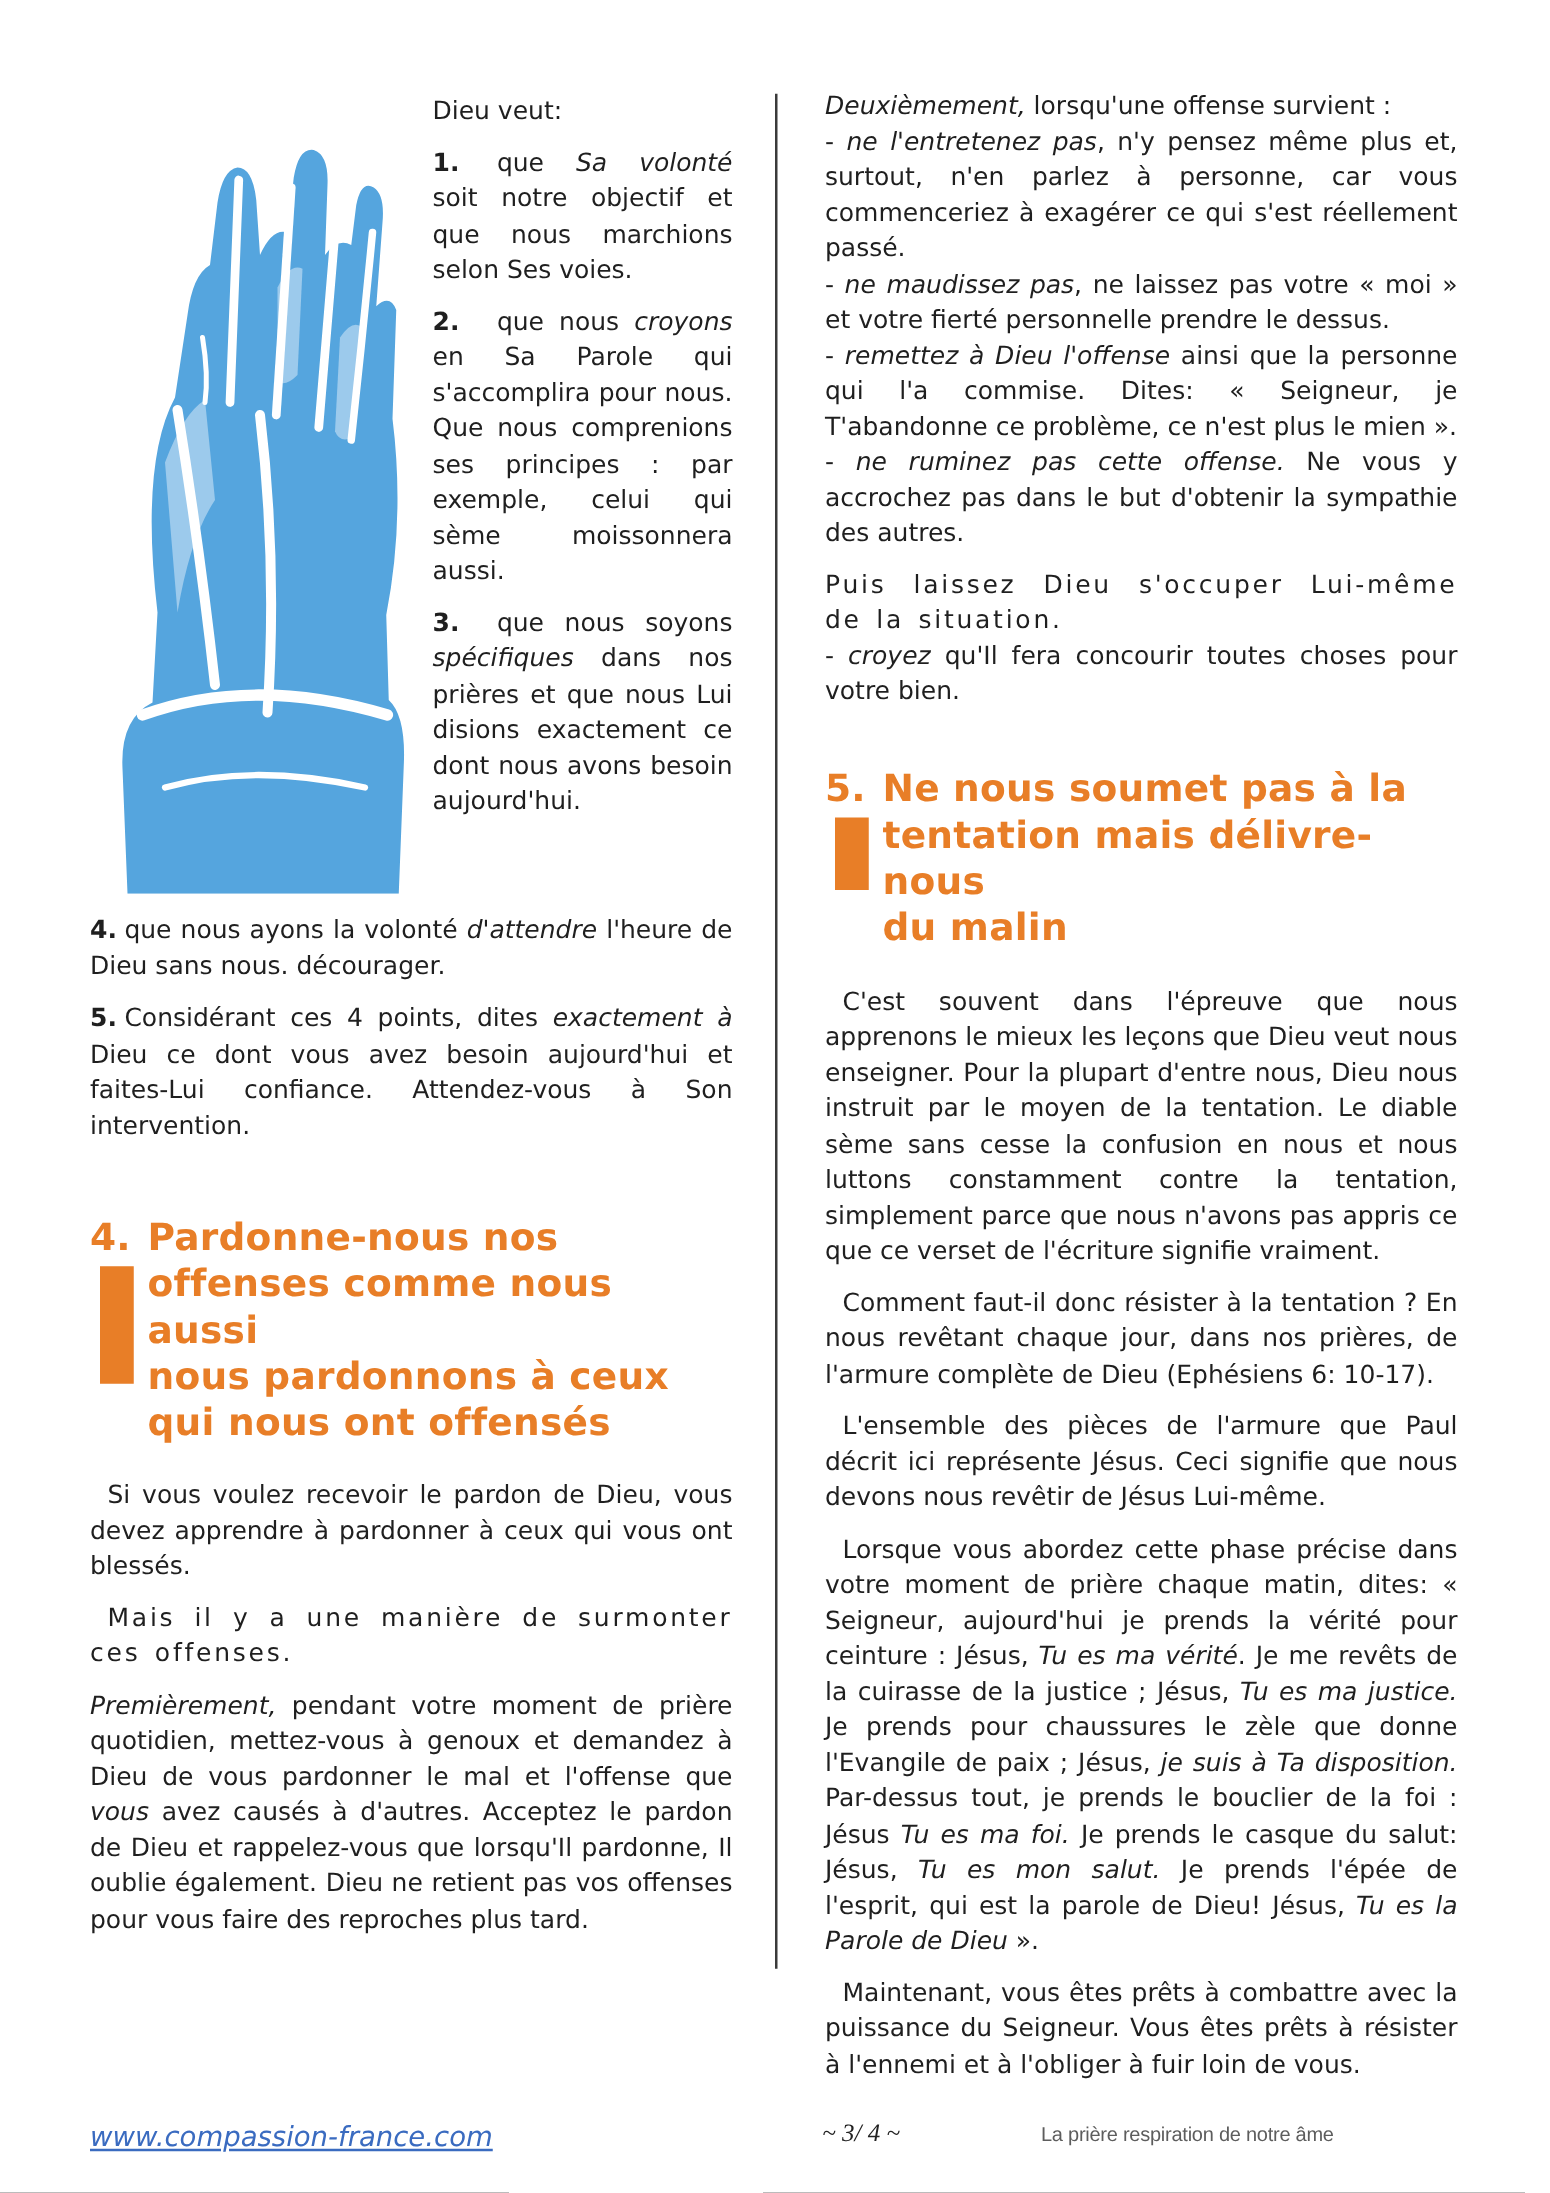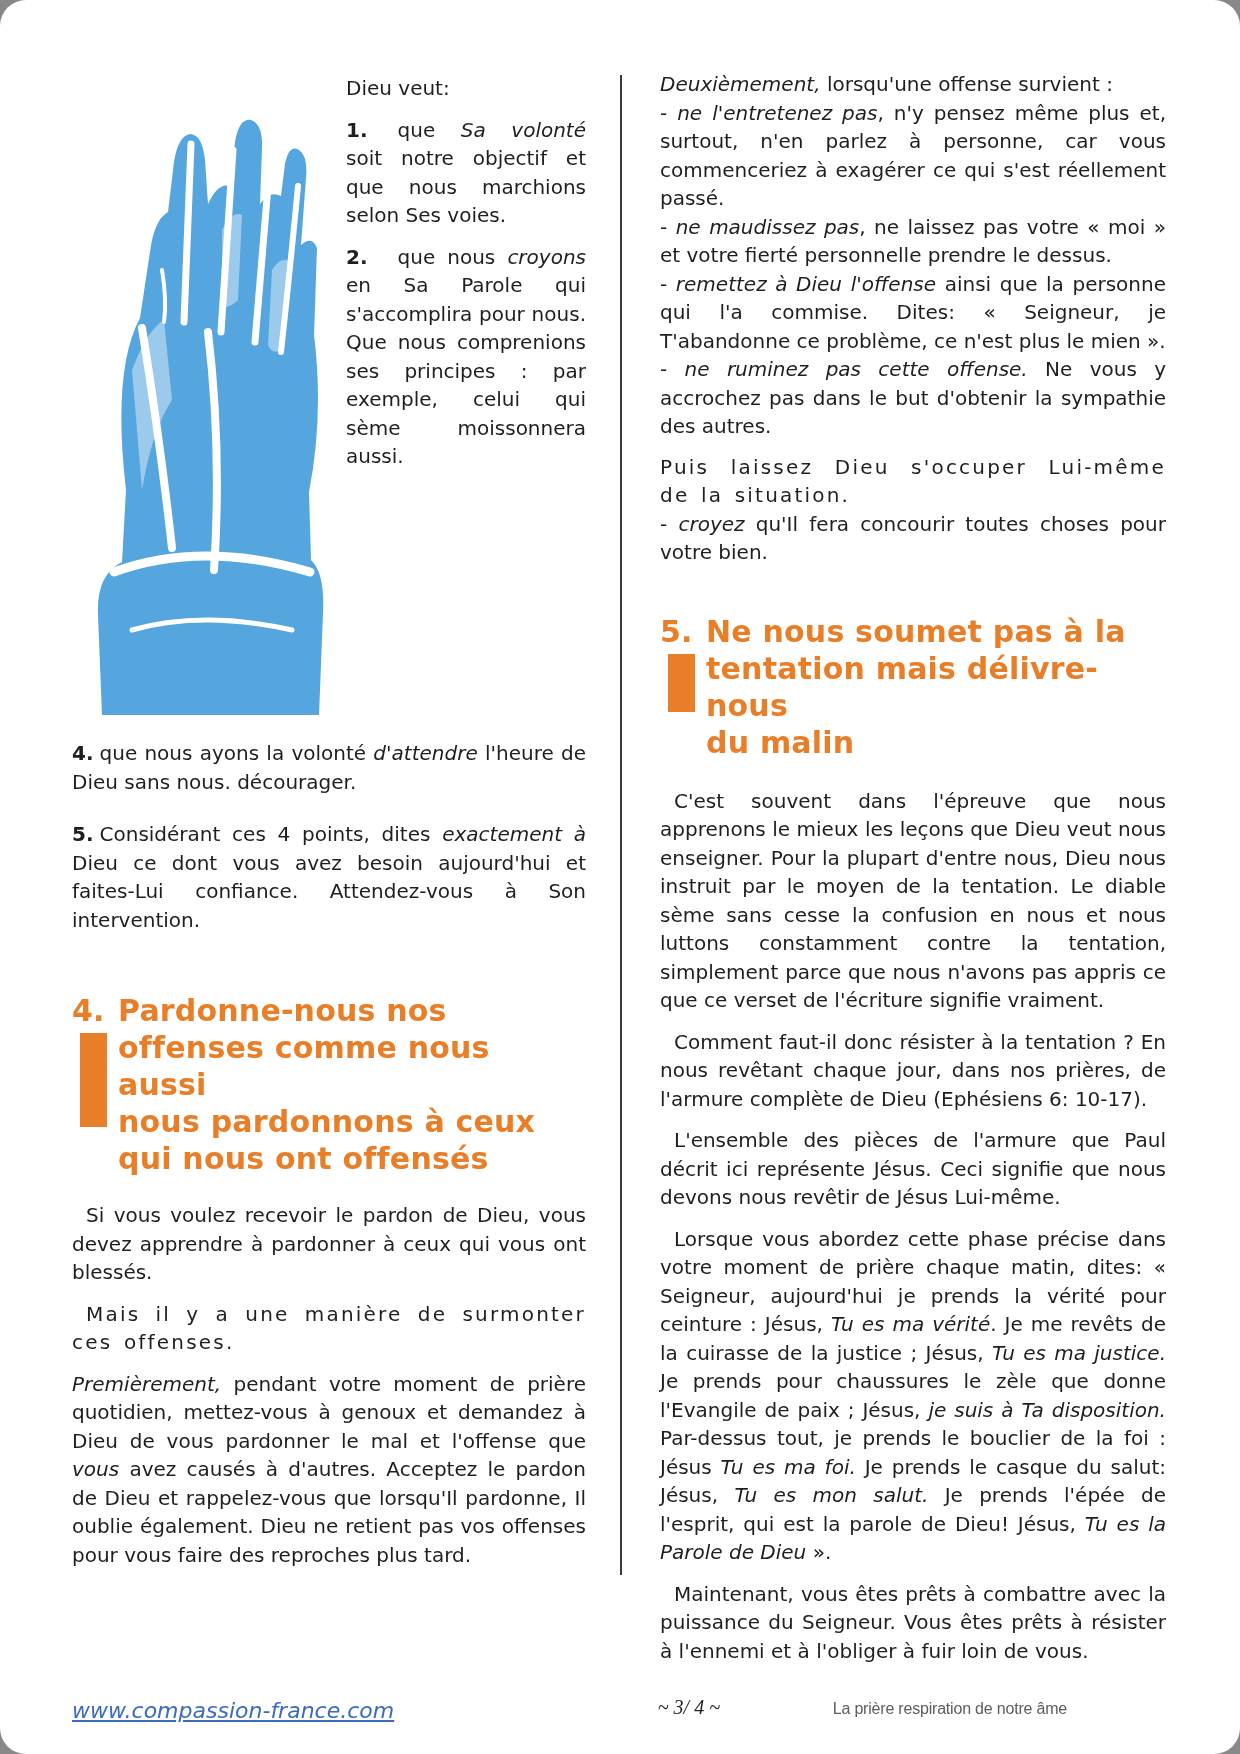--- a/index.html
+++ b/index.html
@@ -1,36 +1,36 @@
 <!DOCTYPE html>
 <html style="--accent: #e87e27; --hands: #55a5de; --hands_light: #9ccaec; --link_blue: #3a6bc0; --divider: #3b3b3b; --footer_muted: #5d5d5d;"><head>
 <meta charset="utf-8">
 <style>
   html,body{margin:0;padding:0;background:#888;}
   .page{position:relative;width:1240px;height:1754px;background:#ffffff;margin:0 auto;
-        font-family:"DejaVu Sans",sans-serif;color:#1f1f1f;overflow:hidden;border-radius:26px;}
+        font-family:"DejaVu Sans",sans-serif;color:#1f1f1f;overflow:hidden;}
 
   .col{position:absolute;top:70px;}
   .col-left{left:72px;width:514px;}
   .col-right{left:660px;width:506px;}
   .divider{position:absolute;left:620px;top:75px;width:2px;height:1500px;background:var(--divider,#3b3b3b);}
 
   p{margin:0;font-size:20px;line-height:28.5px;text-align:justify;}
   p em{font-style:italic;}
   .ind{text-indent:14px;}
   .spread{letter-spacing:2.2px;word-spacing:3px;}
 
   .row{display:flex;gap:16px;align-items:flex-start;}
   .hands{width:258px;height:645px;flex:0 0 auto;}
   .strip{width:240px;}
   .strip .intro{margin-top:4px;}
   .strip .item{margin-top:13px;}
   .item .inum{font-weight:bold;font-style:normal;}
   .strip .item .inum{margin-right:30px;}
-  .wide-item{margin-top:24px;}
+  .wide-item{margin-top:14px;}
   .wide-item .inum{margin-right:6px;}
 
   .sec{position:relative;margin:0;padding-left:46px;color:var(--accent,#e87e27);
        font-size:30px;line-height:37px;font-weight:bold;letter-spacing:.2px;}
   .sec .num{position:absolute;left:0;top:0;}
   .sec .bar{position:absolute;left:8px;top:41px;width:27px;background:var(--accent,#e87e27);}
   .sec .bar.b4{height:94px;}
   .sec .bar.b5{height:58px;}
   .sec .txt{white-space:pre-line;}
   .sec4{margin-top:58px;margin-bottom:24px;}
@@ -73,20 +73,21 @@
           <path class="hw" stroke-width="8" d="M136 262 Q150 380 142 500"></path>
           <path class="hw" stroke-width="9" d="M42 502 Q130 470 238 502"></path>
           <path class="hw" stroke-width="5" d="M60 560 Q130 540 220 560"></path>
           <path class="hw" stroke-width="4" d="M90 200 Q95 230 92 252"></path>
         </svg>
       </div>
       <div class="strip">
         <p class="intro">Dieu veut:</p>
         <p class="item"><strong class="inum">1.</strong><span><span>que </span><em>Sa volonté</em><span> soit notre objectif et que nous marchions selon Ses voies.</span></span></p>
         <p class="item"><strong class="inum">2.</strong><span><span>que nous </span><em>croyons</em><span> en Sa Parole qui s'accomplira pour nous. Que nous comprenions ses principes : par exemple, celui qui sème moissonnera aussi.</span></span></p>
+        <p class="item"><strong class="inum">3.</strong><span><span>que nous soyons </span><em>spécifiques</em><span> dans nos prières et que nous Lui disions exactement ce dont nous avons besoin aujourd'hui.</span></span></p>
       </div>
     </div>
 
     <p class="wide-item"><strong class="inum">4.</strong><span><span>que nous ayons la volonté </span><em>d'attendre</em><span> l'heure de Dieu sans nous. décourager.</span></span></p>
     <p class="wide-item"><strong class="inum">5.</strong><span><span>Considérant ces 4 points, dites </span><em>exactement à</em><span> Dieu ce dont vous avez besoin aujourd'hui et faites-Lui confiance. Attendez-vous à Son intervention.</span></span></p>
 
     <h2 class="sec sec4">
       <span class="num">4.</span>
       <span class="bar b4"></span>
       <span class="txt">Pardonne-nous nos

